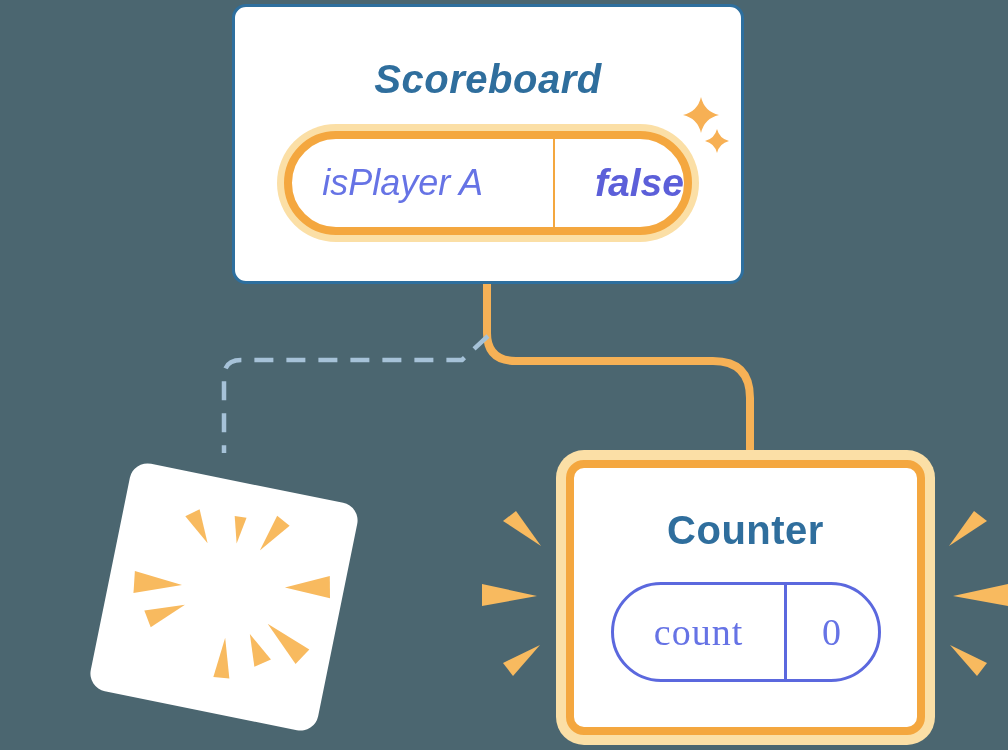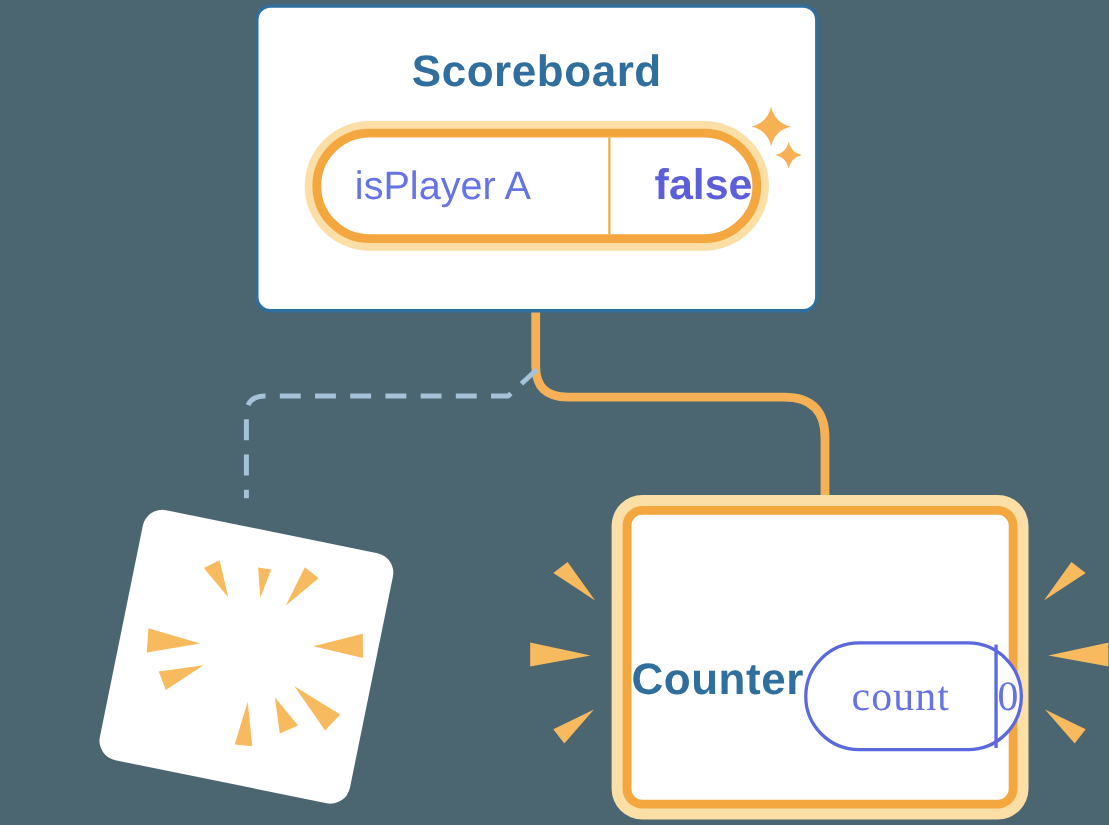--- a/index.html
+++ b/index.html
@@ -25,21 +25,22 @@
     font-family:"Liberation Sans","DejaVu Sans",sans-serif;
   }
   svg.layer{position:absolute;left:0;top:0;width:1008px;height:750px;pointer-events:none;}
   .connectors{z-index:1;}
   .decor{z-index:4;}
   .card{position:absolute;background:var(--card-bg);}
   .scoreboard{
     left:232px;top:4px;width:512px;height:280px;
     border:3px solid var(--card-border-blue);border-radius:14px;
     z-index:2;display:flex;flex-direction:column;align-items:center;
-    padding-top:36px;
+    padding-top:50px;
+    font-style:italic;
   }
   .card-title{
     font-size:40px;line-height:44px;font-weight:600;
     color:var(--title-blue);letter-spacing:0.5px;text-align:center;
   }
   .pill{display:flex;align-items:stretch;background:#fff;}
   .orange-pill{
     margin-top:30px;width:408px;height:104px;
     border:8px solid var(--accent-orange);border-radius:999px;
     box-shadow:0 0 0 7px var(--accent-orange-light);
@@ -48,21 +49,21 @@
   .orange-pill .cell-key{width:240px;}
   .orange-pill .divider{width:2px;background:var(--accent-orange);}
   .orange-pill .cell-value{flex:1;}
   .cell{display:flex;align-items:center;justify-content:center;}
   .state-name{font-size:36px;color:var(--state-purple);}
   .state-value{font-size:39px;font-weight:bold;color:var(--state-value-purple);}
   .counter{
     left:566px;top:460px;width:359px;height:275px;
     border:8px solid var(--accent-orange);border-radius:18px;
     box-shadow:0 0 0 10px var(--accent-orange-light);
-    z-index:2;display:flex;flex-direction:row;align-items:center;
+    z-index:2;display:flex;flex-direction:column;align-items:center;
     padding-top:40px;
   }
   .purple-pill{
     margin-top:30px;width:270px;height:100px;
     border:3px solid var(--pill-purple);border-radius:999px;font-family:Liberation Serif, serif;
   }
   .purple-pill .cell-key{width:170px;}
   .purple-pill .divider{width:3px;background:var(--pill-purple);}
   .purple-pill .cell-value{flex:1;}
   .counter-state{font-size:38px;color:var(--state-purple);letter-spacing:1px;}

